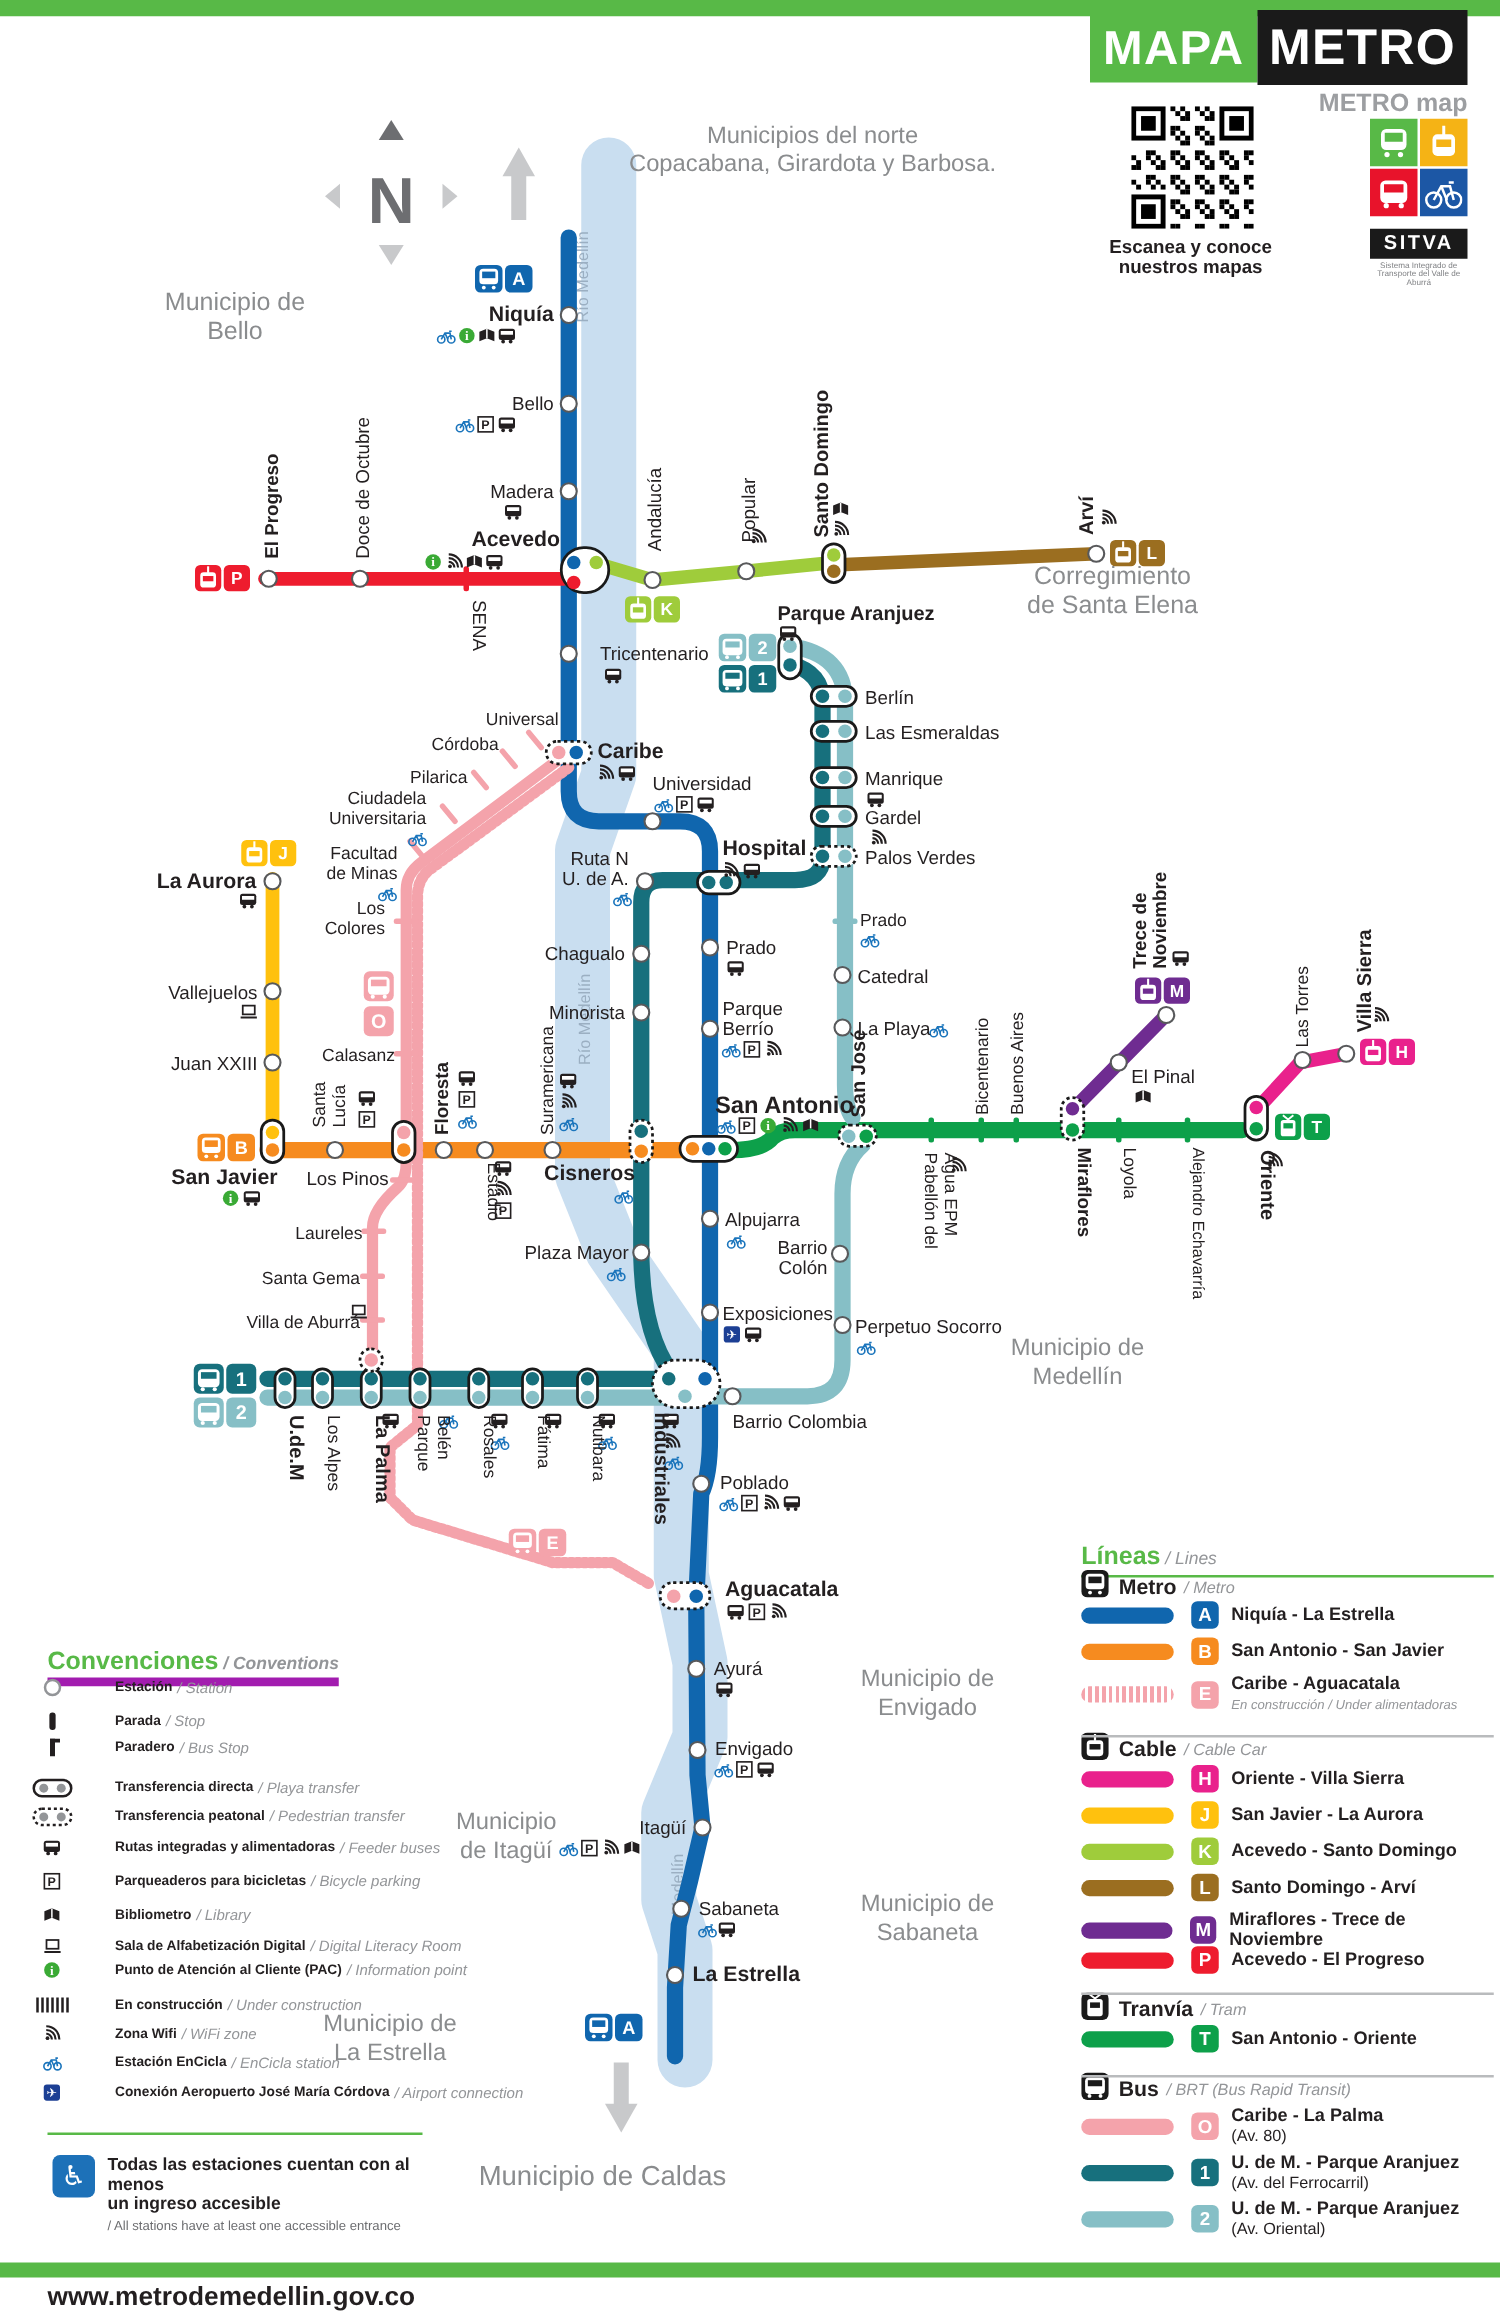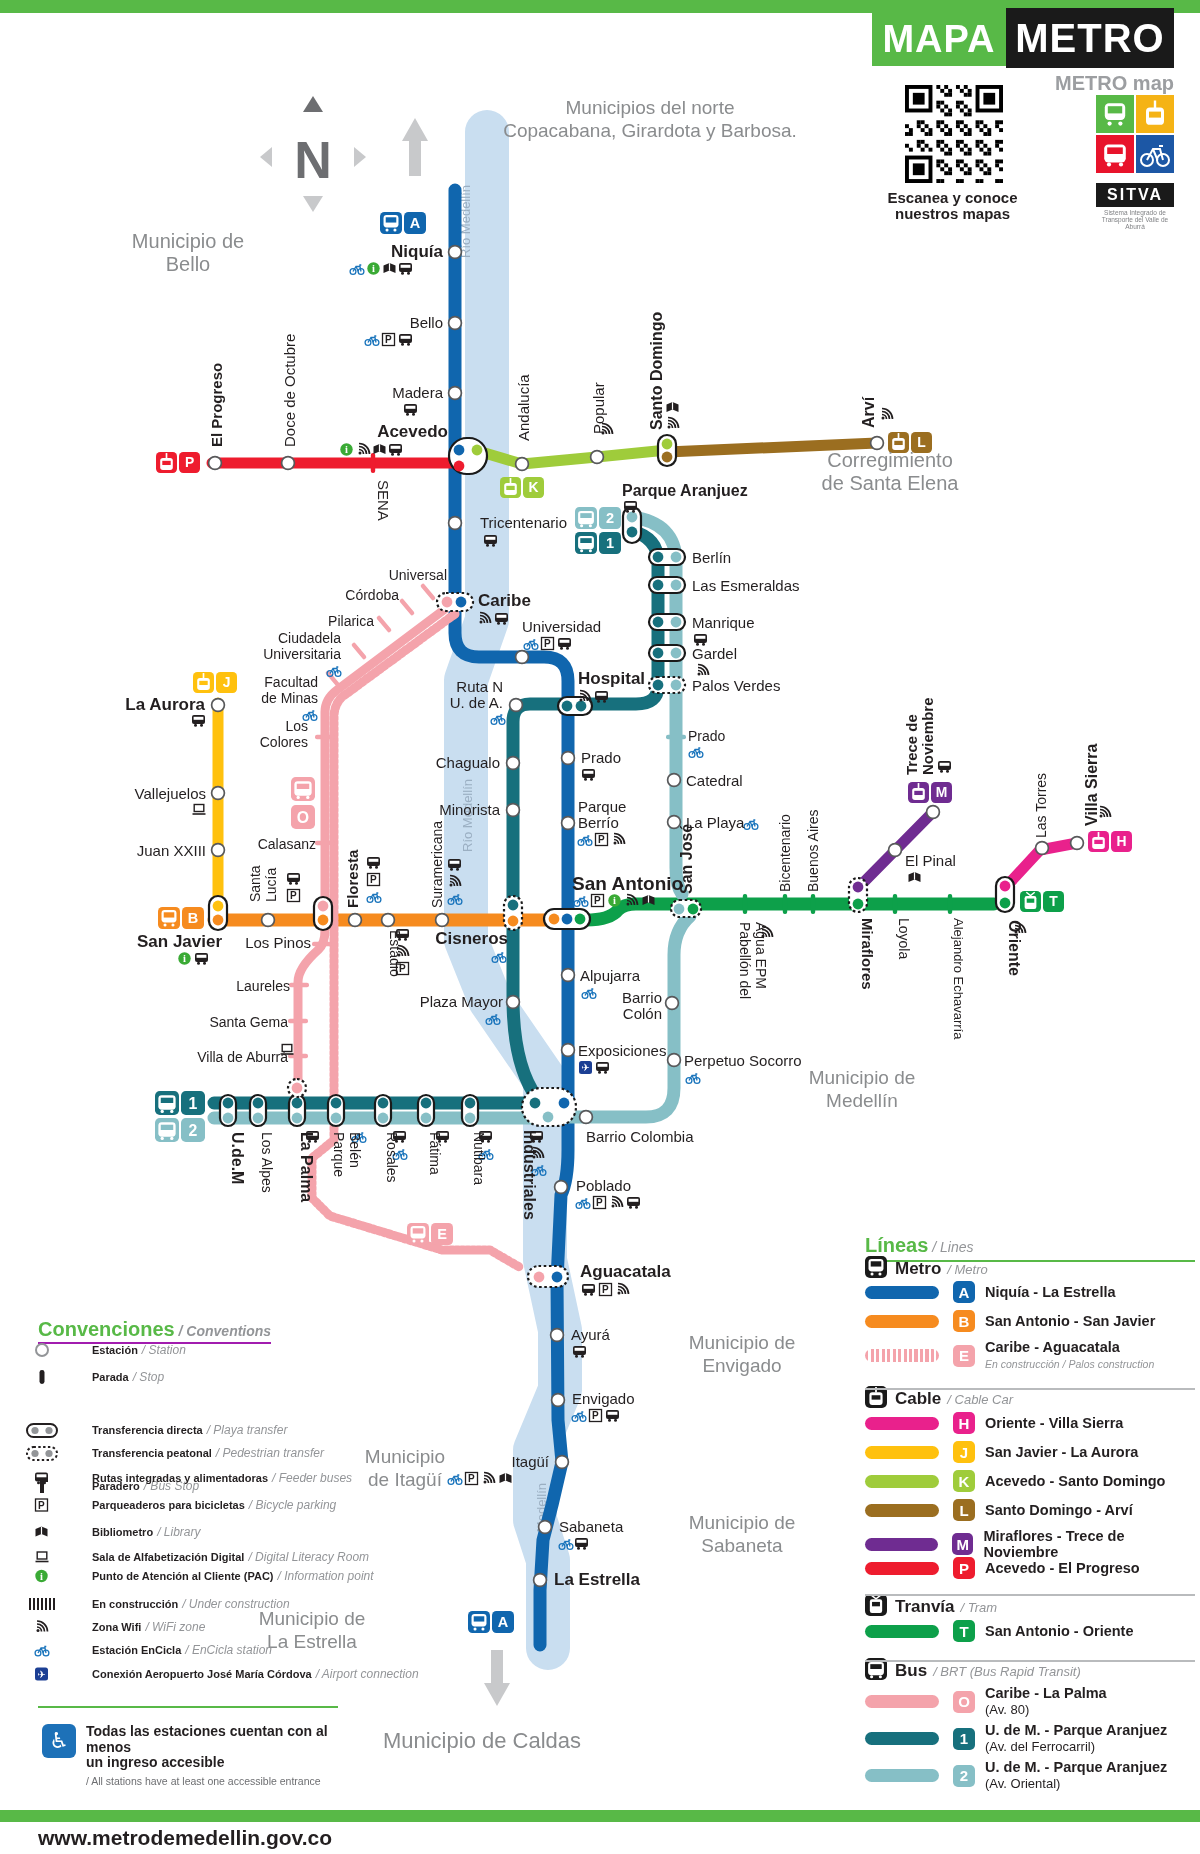--- a/index.html
+++ b/index.html
@@ -1263,21 +1263,21 @@
         </div>
     </div>
     <div id="sitva-bar">SITVA</div>
     <div id="sitva-sub">
       <div>Sistema Integrado de</div>
         <div>Transporte del Valle de Aburrá</div>
     </div>
   </div>
 
   <div id="conv-legend">
-      <div class="abs" style="left: 38px; top: 1318px;"><span class="lg-title-es" style="border-bottom:2px solid #a21caf;padding-bottom:2px">Convenciones<span class="lg-title-en"> / Conventions</span></span></div>
+      <div class="abs" style="left: 38px; top: 1318px;"><span class="lg-title-es" style="border-bottom:7px solid #a21caf;padding-bottom:2px">Convenciones<span class="lg-title-en"> / Conventions</span></span></div>
       <div class="conv-item" style="left: 24px; top: 1340px;">
         <span class="conv-ic">
           <svg width="34" height="18">
             <g>
               <circle cx="17" cy="9" r="6" fill="#fff" stroke="#939598" stroke-width="2"></circle>
             </g>
           </svg>
         </span>
         <span class="conv-es">Estación</span>
         <span class="conv-en">/ Station</span>
@@ -1286,21 +1286,21 @@
         <span class="conv-ic">
           <svg width="34" height="18">
             <g>
               <rect x="14.5" y="2" width="5" height="14" rx="2.4" fill="#231F20"></rect>
             </g>
           </svg>
         </span>
         <span class="conv-es">Parada</span>
         <span class="conv-en">/ Stop</span>
       </div>
-      <div class="conv-item" style="left: 24px; top: 1476px;">
+      <div class="conv-item" style="left: 24px; top: 1388px;">
         <span class="conv-ic">
           <svg width="34" height="18">
             <g>
               <rect x="15" y="2" width="4" height="14" fill="#231F20"></rect>
               <rect x="15" y="2" width="8" height="3" fill="#231F20"></rect>
             </g>
           </svg>
         </span>
         <span class="conv-es">Paradero</span>
         <span class="conv-en">/ Bus Stop</span>
@@ -1510,21 +1510,21 @@
         <span class="ln-text">Niquía - La Estrella</span>
       </div>
       <div class="ln-row" style="left: 865px; top: 1310px;">
         <span class="ln-swatch" style="background: rgb(246, 139, 31);"></span>
         <span class="ln-badge" style="background: rgb(246, 139, 31);">B</span>
         <span class="ln-text">San Antonio - San Javier</span>
       </div>
       <div class="ln-row" style="left: 865px; top: 1339px;">
         <span class="ln-swatch" style="background: repeating-linear-gradient(90deg, rgb(244, 163, 171) 0px, rgb(244, 163, 171) 3px, rgb(255, 255, 255) 3px, rgb(255, 255, 255) 5.5px);"></span>
         <span class="ln-badge" style="background: rgb(244, 163, 171);">E</span>
-        <span class="ln-text">Caribe - Aguacatala<br><span class="ln-sub">En construcción / Palos construction</span></span>
+        <span class="ln-text">Caribe - Aguacatala<br><span class="ln-sub">En construcción / Under alimentadoras</span></span>
       </div>
       <div class="ln-row" style="left: 865px; top: 1412px;">
         <span class="ln-swatch" style="background: rgb(233, 33, 140);"></span>
         <span class="ln-badge" style="background: rgb(233, 33, 140);">H</span>
         <span class="ln-text">Oriente - Villa Sierra</span>
       </div>
       <div class="ln-row" style="left: 865px; top: 1441px;">
         <span class="ln-swatch" style="background: rgb(255, 193, 14);"></span>
         <span class="ln-badge" style="background: rgb(255, 193, 14);">J</span>
         <span class="ln-text">San Javier - La Aurora</span>

